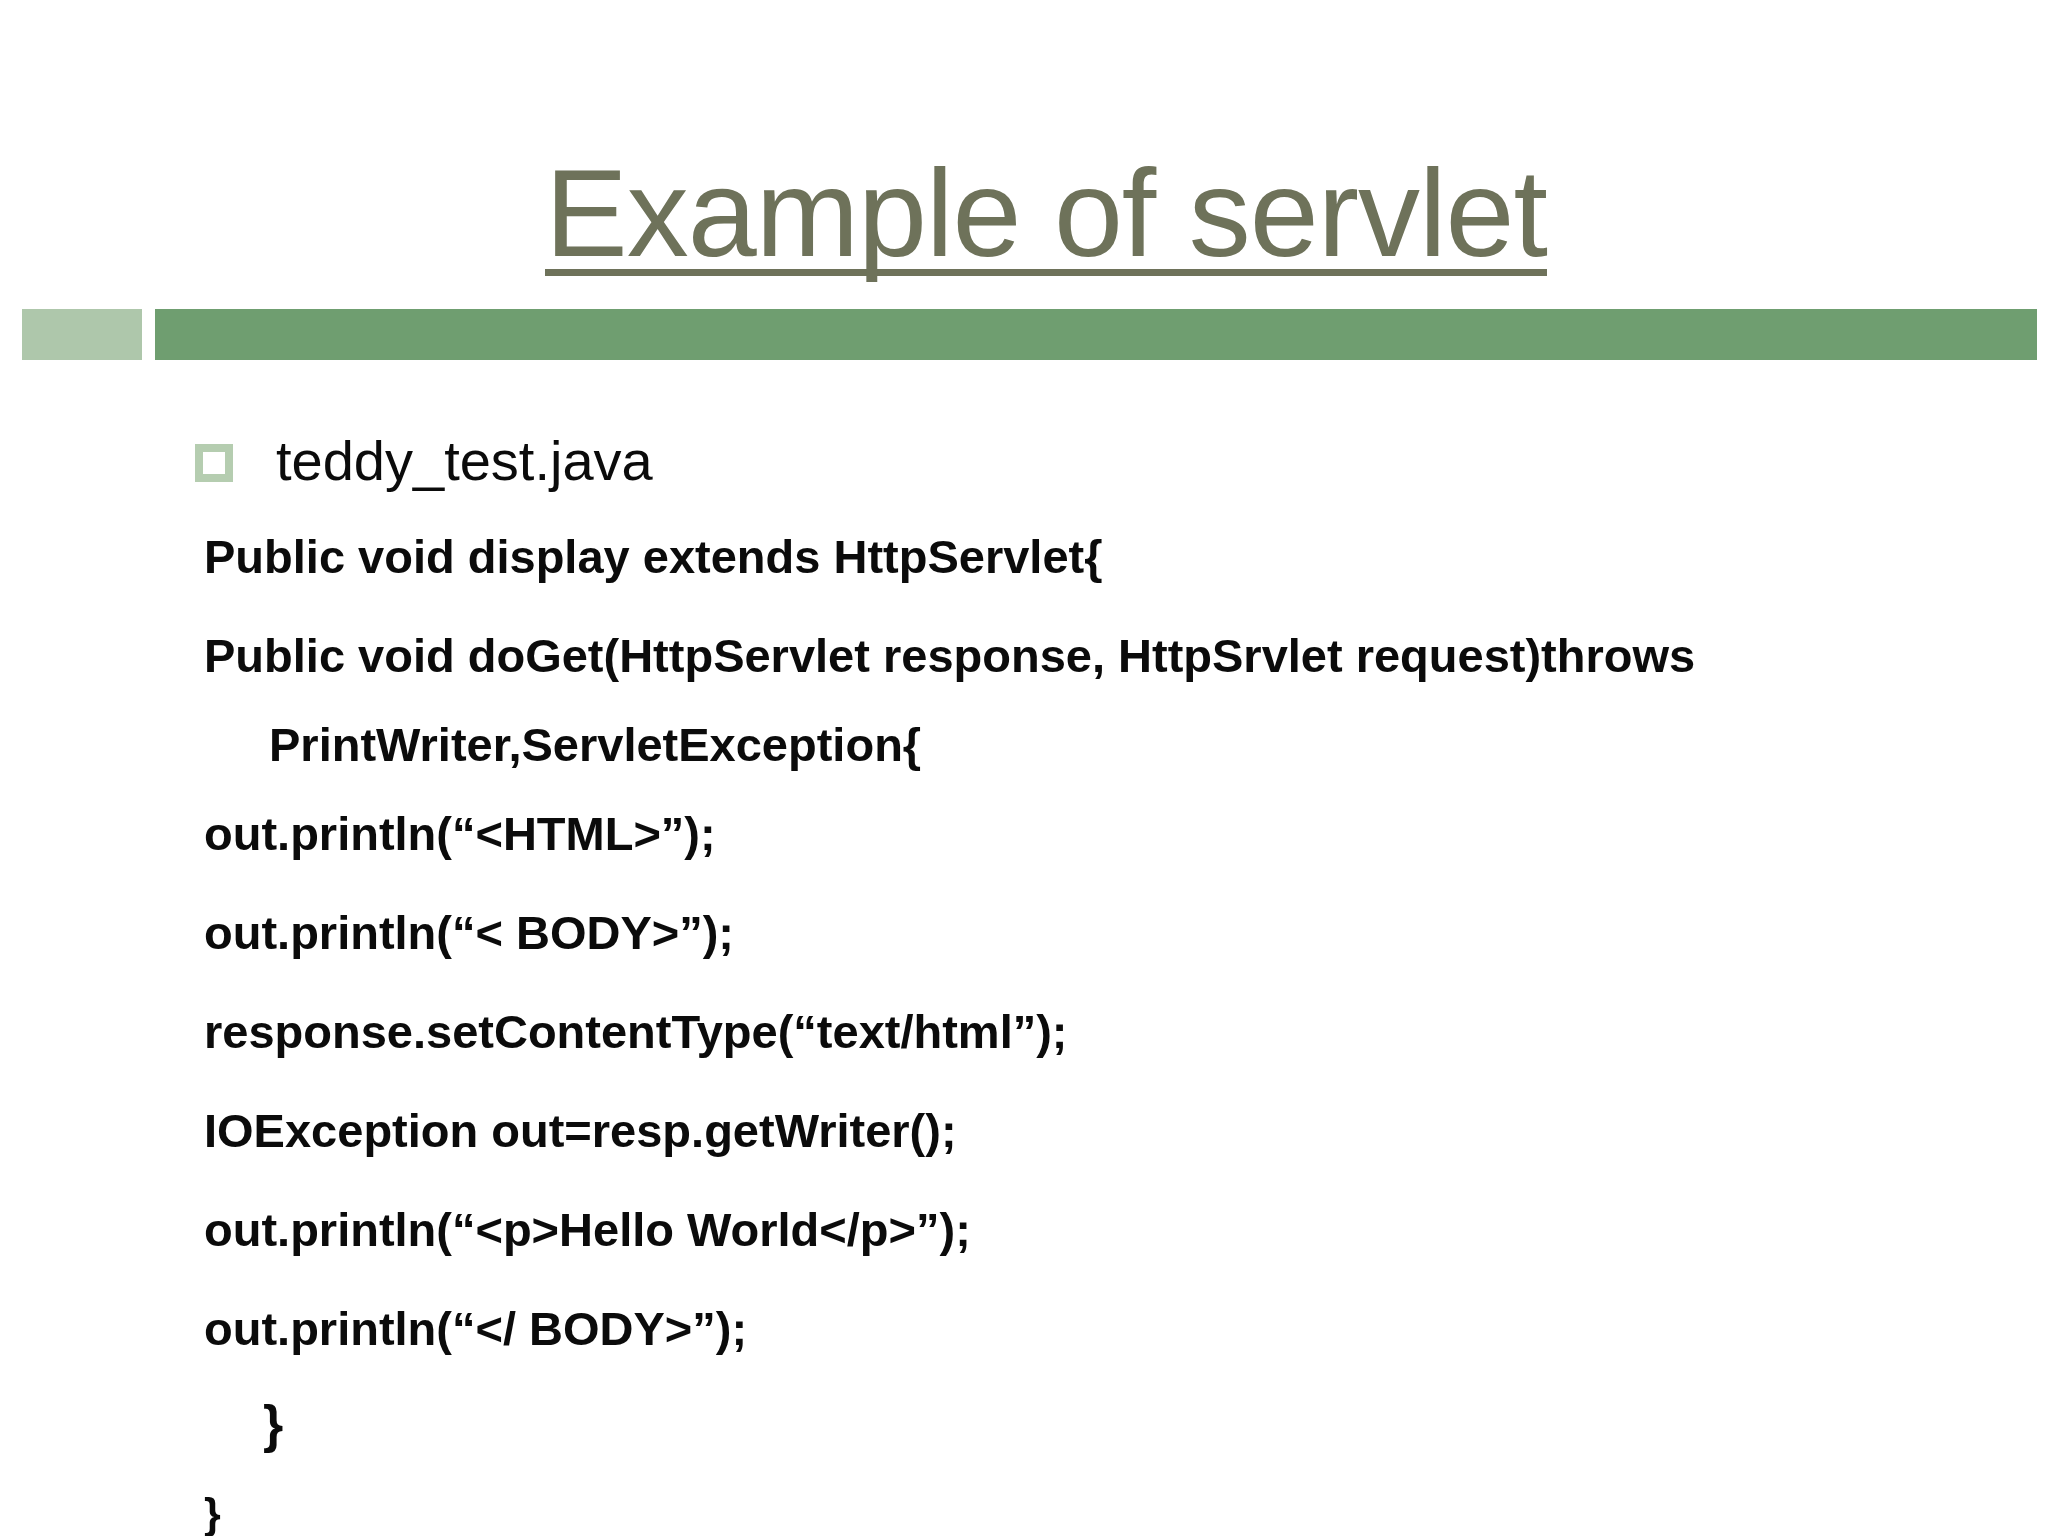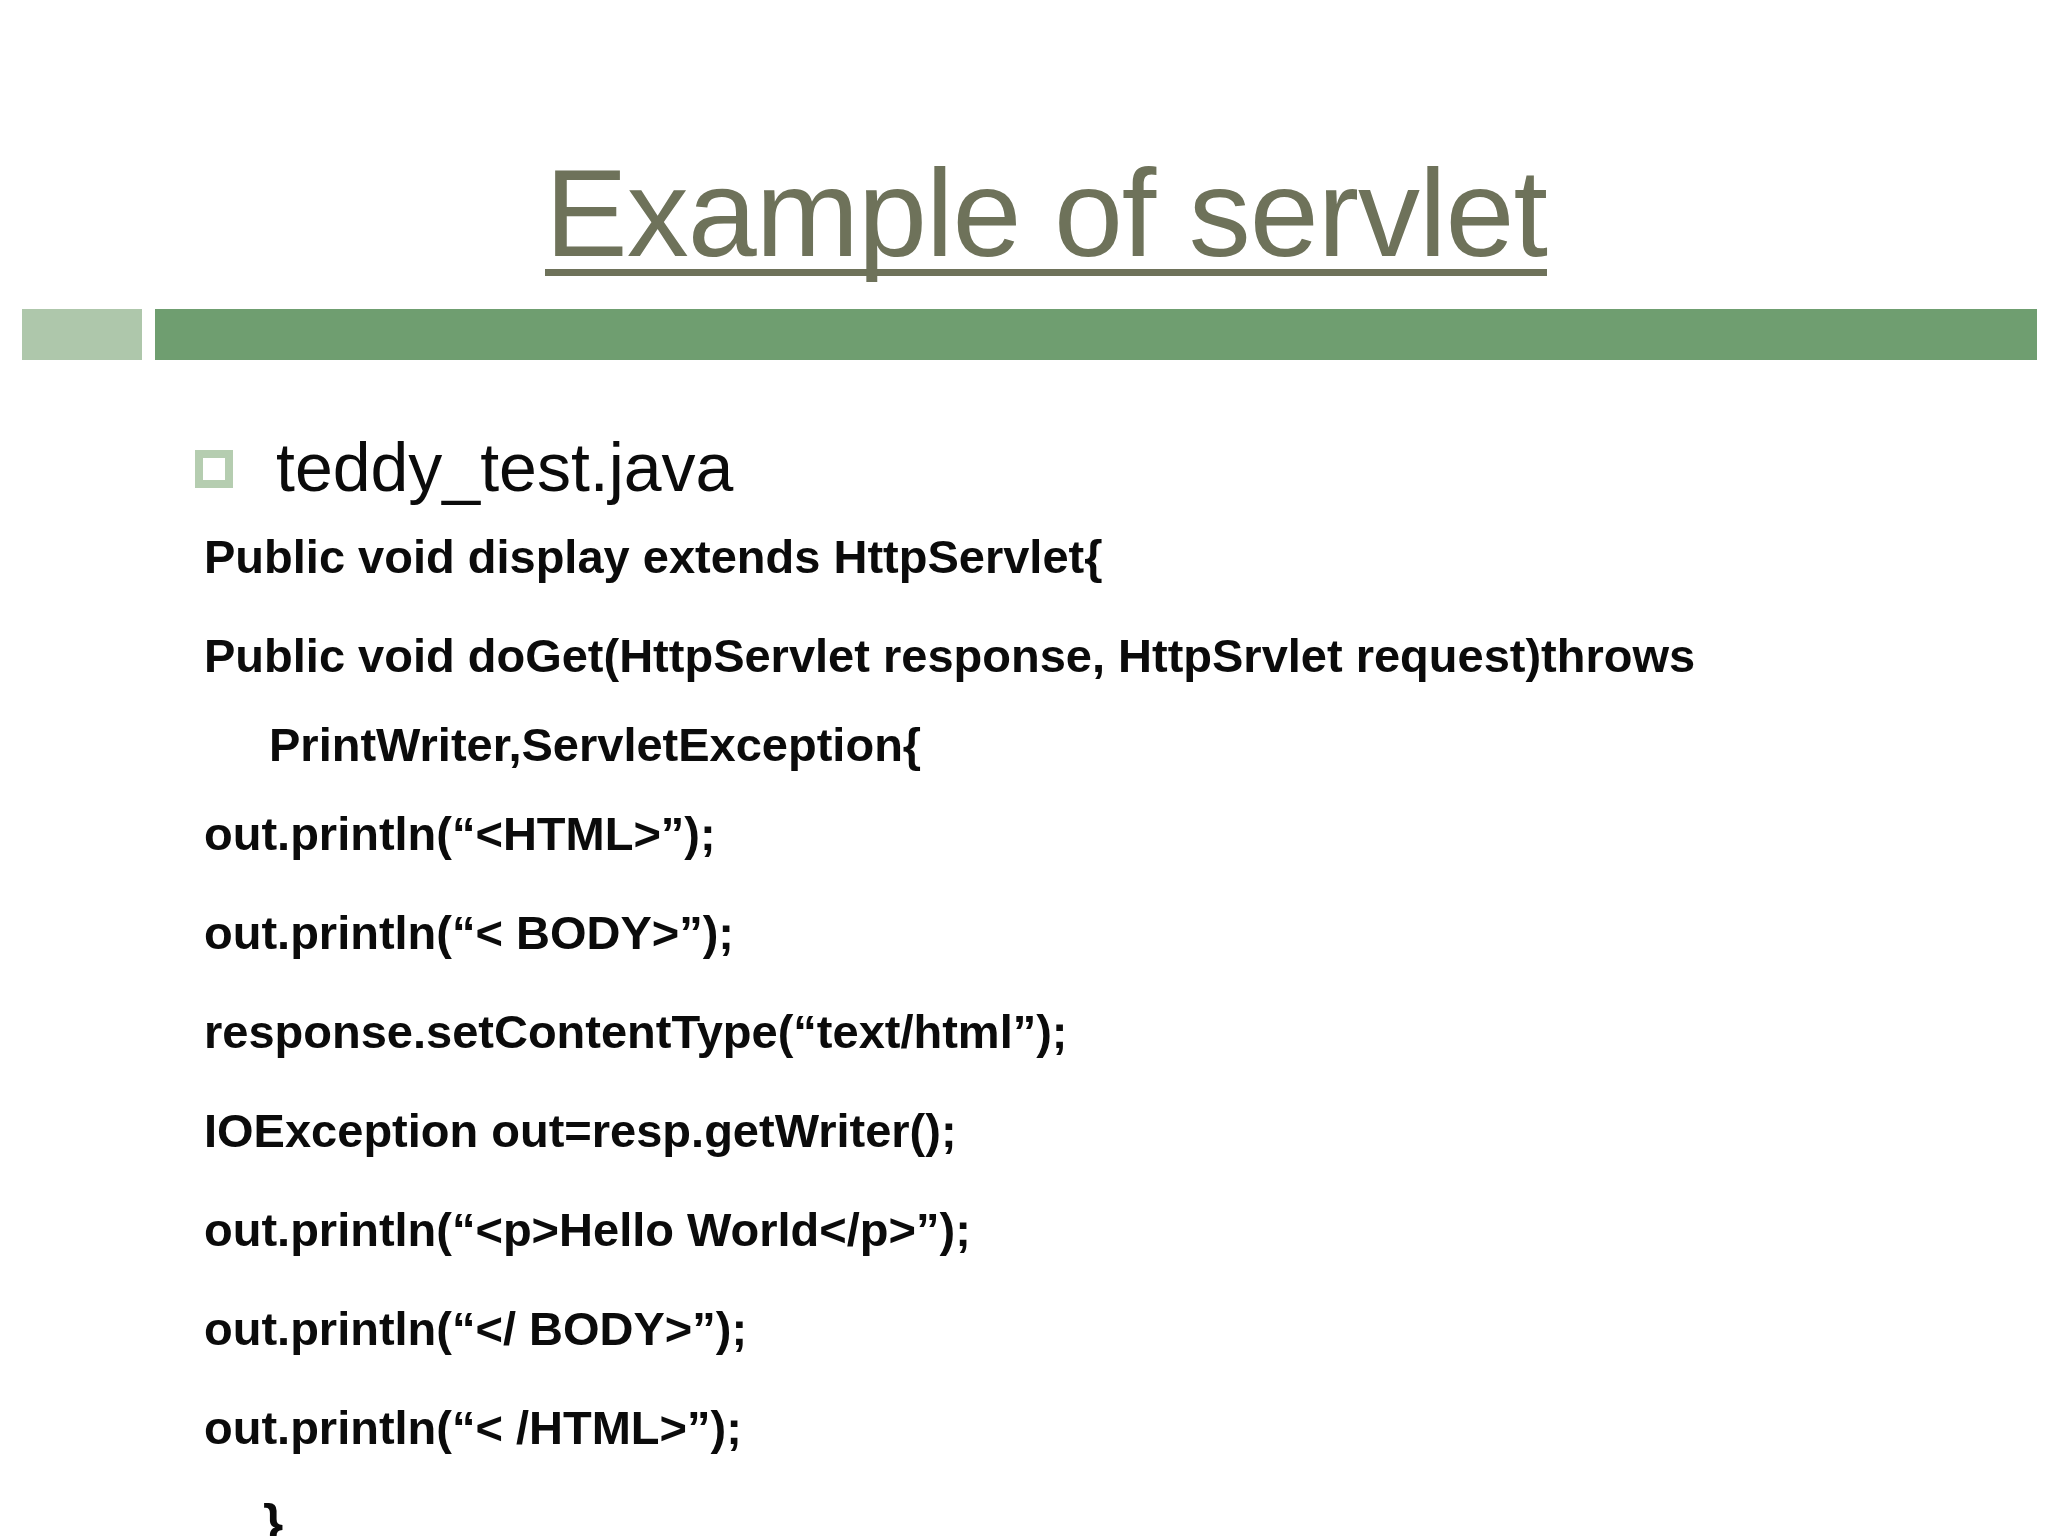--- a/index.html
+++ b/index.html
@@ -64,21 +64,21 @@
   }
   .bullet-square {
     flex: none;
     width: 28px;
     height: 28px;
     margin-top: 4px;
     border: 8px solid var(--bullet-border);
     background: #ffffff;
   }
   .bullet-text {
-    font-size: 68px;
+    font-size: 56px;
     line-height: 1.1;
     color: var(--code-text);
   }
   .code {
     position: absolute;
     top: 474px;
     left: 160px;
     width: 1840px;
     color: var(--code-text);
     font-weight: bold;
@@ -122,18 +122,17 @@
   <div class="code">
     <div class="code-line">Public void display extends HttpServlet{</div>
     <div class="code-line">Public void doGet(HttpServlet response, HttpSrvlet request)throws</div>
     <div class="code-line wrap">PrintWriter,ServletException{</div>
     <div class="code-line">out.println(“&lt;HTML&gt;”);</div>
     <div class="code-line">out.println(“&lt; BODY&gt;”);</div>
     <div class="code-line">response.setContentType(“text/html”);</div>
     <div class="code-line">IOException out=resp.getWriter();</div>
     <div class="code-line">out.println(“&lt;p&gt;Hello World&lt;/p&gt;”);</div>
     <div class="code-line">out.println(“&lt;/ BODY&gt;”);</div>
-    <div class="code-line">out.println(“&lt; /HTML&gt;”);</div>
     <div class="code-line brace-inner">}</div>
     <div class="code-line brace-outer">}</div>
   </div>
 
 </div>
 
 </body></html>

